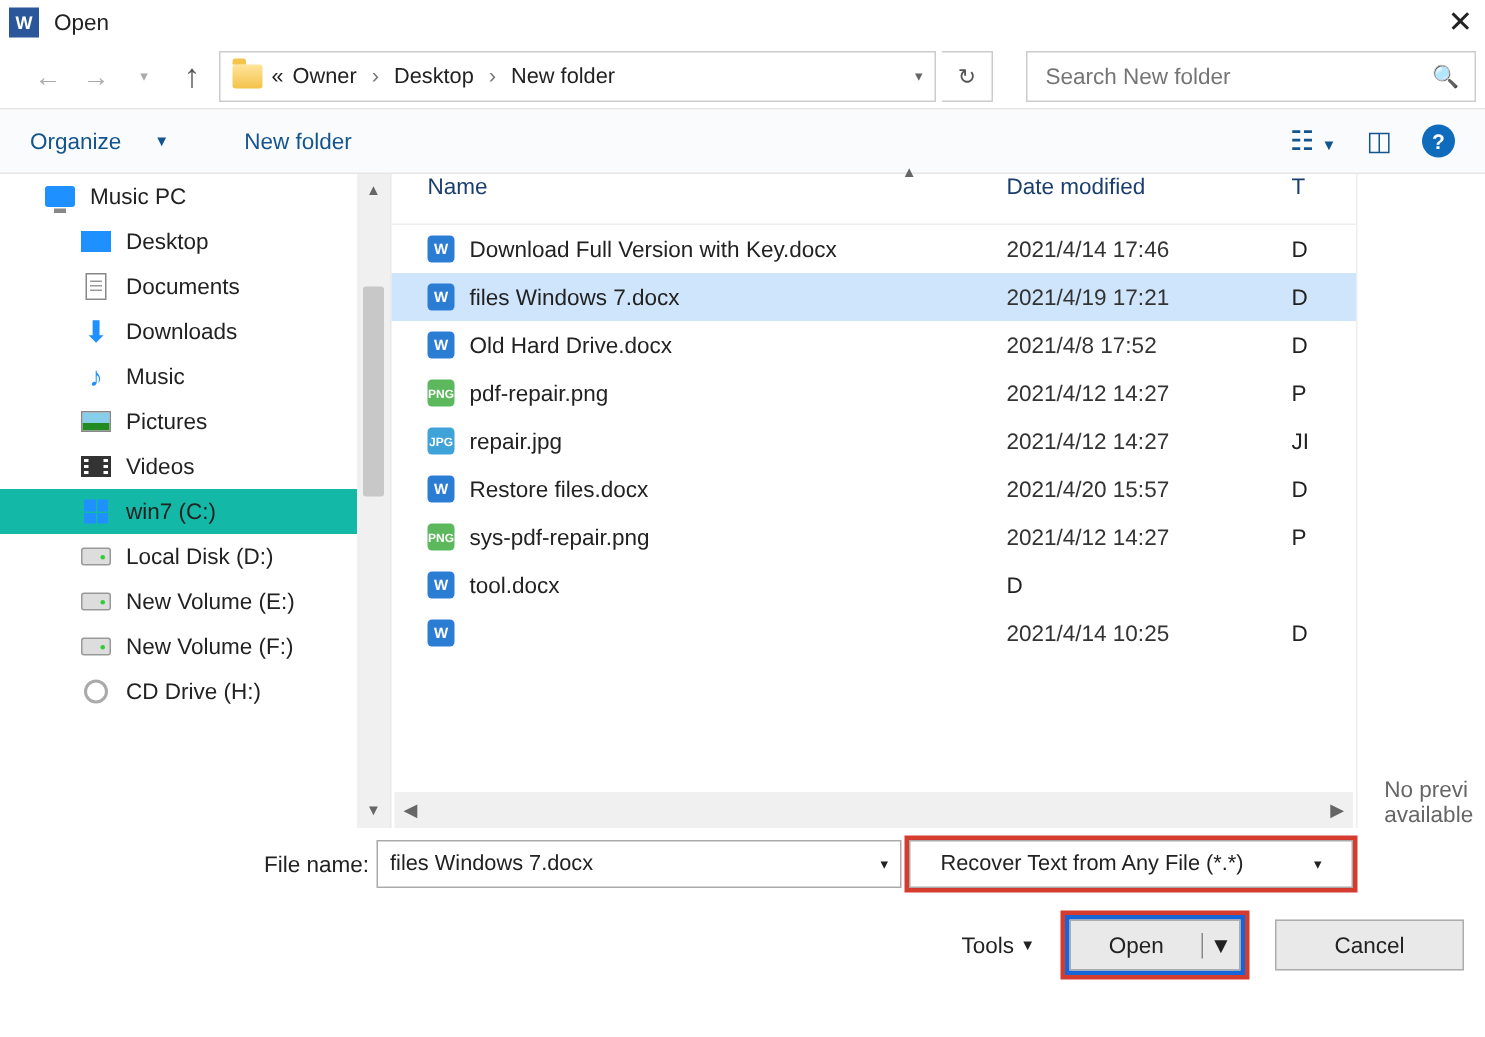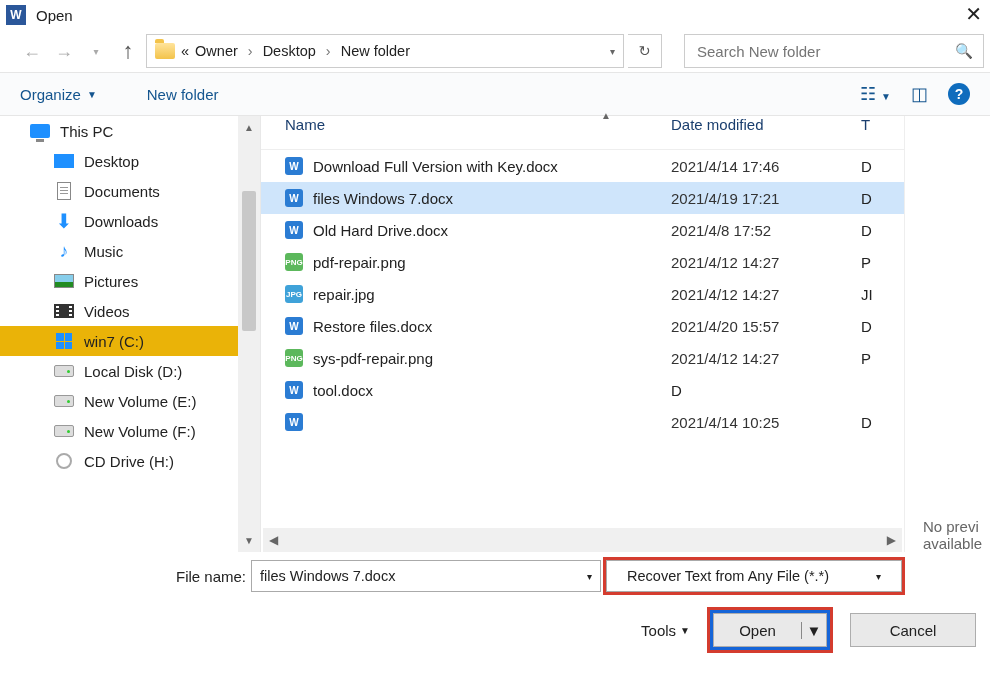--- a/index.html
+++ b/index.html
@@ -76,21 +76,21 @@
     justify-content:space-between;
   }
   .search-box input{ border:none; outline:none; flex:1; font-size:15px; color:#c2410c;}
   
   .toolbar {
     height:44px; border-top:1px solid #e6e6e6; border-bottom:1px solid #e6e6e6;
     background:#fafbfc;
     display:flex; align-items:center; padding:0 20px; justify-content:space-between;
   }
   .tb-left{ display:flex; gap:50px; align-items:center;}
-  .tb-link{ color:#14558f; font-size:15px; display:flex; align-items:center; gap:6px;}
+  .tb-link{ color:#14558f; font-size:15px; display:flex; align-items:center; gap:22px;}
   .tb-right{ display:flex; align-items:center; gap:20px;}
   .view-ico{ font-size:18px; color:#14558f;}
   .help-ico{
     width:22px; height:22px; border-radius:50%; background:#0f6cbd;
     color:#fff; display:flex; align-items:center; justify-content:center;
     font-size:14px; font-weight:bold;
   }
   
   .body-row{ display:flex; height:436px; }
   .sidebar-wrap{ display:flex; width:260px; }
@@ -99,21 +99,21 @@
     width:22px; background:#f0f0f0; display:flex; flex-direction:column;
     align-items:center;
   }
   .sb-scroll .arrow{ font-size:10px; color:#666; padding:6px 0;}
   .sb-thumb{ width:14px; background:#c8c8c8; height:140px; margin-top:52px; border-radius:2px;}
   .sb-item{
     display:flex; align-items:center; gap:10px; padding:6px 4px 6px 34px; font-size:15px;
     cursor:default;
   }
   .sb-item.indent{ padding-left:54px; }
-  .sb-item.sel{ background:#eab308; }
+  .sb-item.sel{ background:#14b8a6; }
   .sb-item.lbl{ font-weight:400; padding-left:30px;}
   .ic{ width:20px; height:18px; display:inline-flex; align-items:center; justify-content:center; font-size:14px;}
   .ic-monitor{ width:20px; height:14px; background:#1e90ff; border-radius:2px; position:relative;}
   .ic-monitor::after{content:"";position:absolute;bottom:-4px;left:6px;width:8px;height:3px;background:#888;}
   .ic-desktop{ width:20px; height:14px; background:#1e90ff;}
   .ic-doc{ width:14px; height:18px; border:1px solid #888; background:#fff; position:relative;}
   .ic-doc::before{content:"";position:absolute;top:4px;left:2px;right:2px;height:1px;background:#999;box-shadow:0 3px #999,0 6px #999;}
   .ic-down{ color:#1e90ff; font-size:20px; }
   .ic-music{ color:#1e90ff; font-size:18px;}
   .ic-pic{ width:20px; height:14px; background:linear-gradient(#87ceeb 60%,#228b22 60%); border:1px solid #888;}
@@ -217,21 +217,21 @@
 </div>
 
 <div class="body-row">
 
   <div class="sidebar-wrap">
     <div class="sidebar" id="sidebar">
         <div class="sb-item lbl">
           <span class="ic">
             <span class="ic-monitor"></span>
           </span>
-          <span>This PC</span>
+          <span>Music PC</span>
         </div>
         <div class="sb-item indent">
           <span class="ic">
             <span class="ic-desktop"></span>
           </span>
           <span>Desktop</span>
         </div>
         <div class="sb-item indent">
           <span class="ic">
             <span class="ic-doc"></span>

